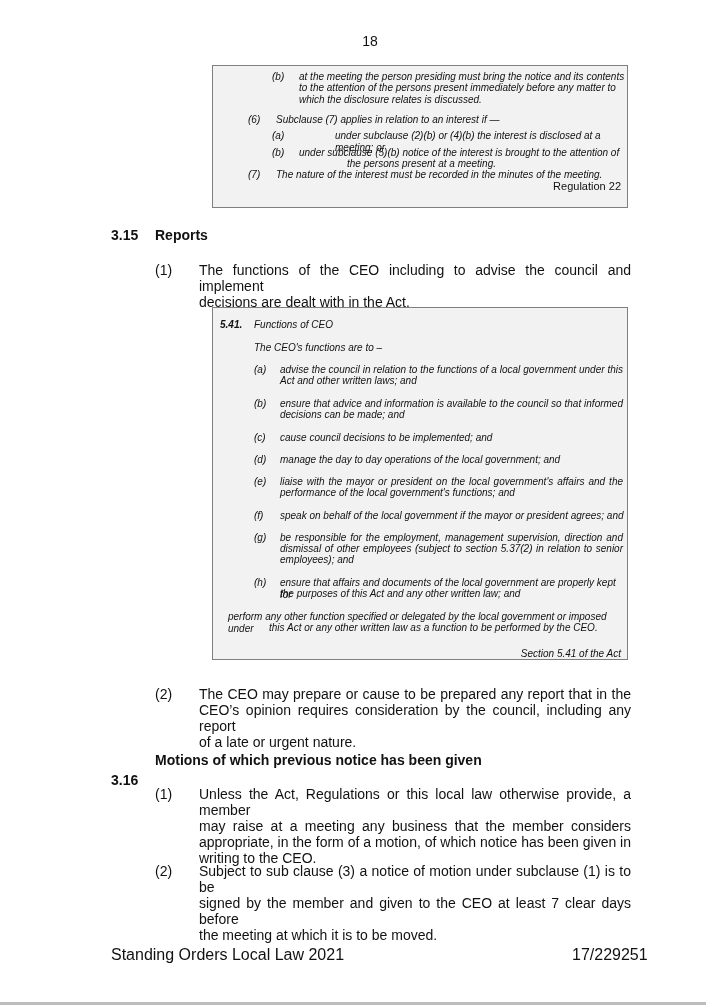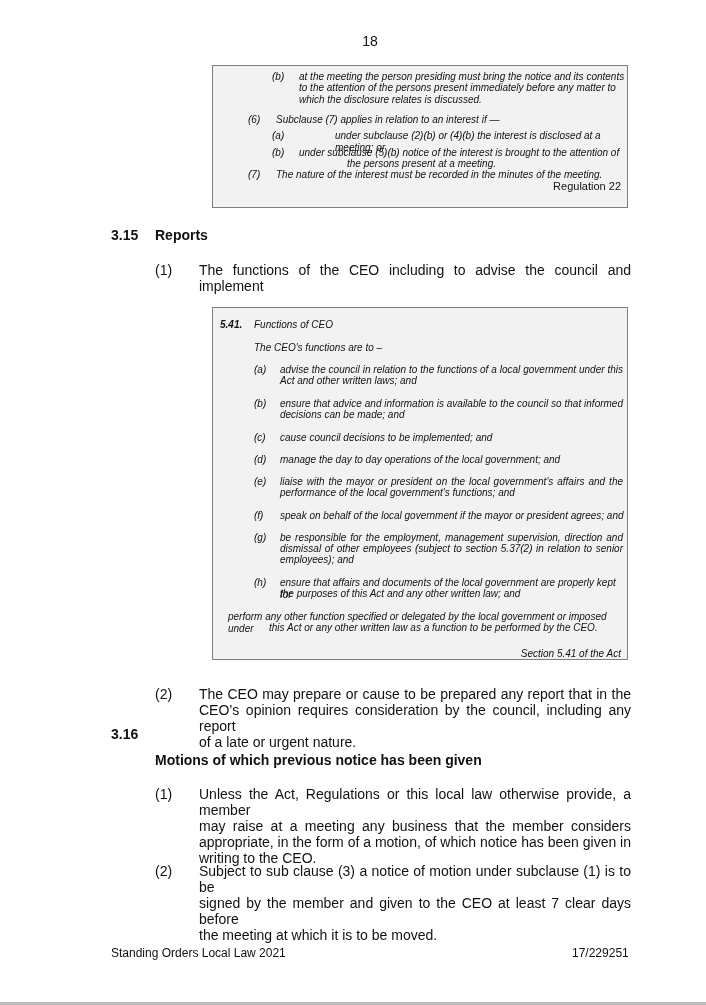--- a/index.html
+++ b/index.html
@@ -13,21 +13,21 @@
     position:absolute; left:212px; width:416px; background:#f2f2f2;
     border:1px solid #7f7f7f; box-sizing:border-box;
   }
   .box1 { top:65px; height:143px; }
   .box2 { top:307px; height:353px; }
   .it { font-style:italic; font-size:10px; line-height:11.5px; }
   .quote-line { position:absolute; }
   .sec-heading { font-weight:bold; font-size:14px; }
   .body-text { font-size:14px; line-height:16px; text-align:justify; }
   .label { position:absolute; font-size:14px; }
-  .footer { font-size:12px; }
+  .footer { font-size:16px; }
   .bottom-rule { left:0; top:1002px; width:706px; height:3px; background:#bdbdbd; }
 </style>
 </head>
 <body>
 
 <div class="abs page-number">18</div>
 
 <div class="box box1">
   <div class="quote-line it" style="left:59px; top:5px;">(b)</div>
   <div class="quote-line it" style="left:86px; top:5px;">at the meeting the person presiding must bring the notice and its contents</div>
@@ -49,20 +49,21 @@
 
   <div class="quote-line" style="right:6px; top:114px; font-size:11px;">Regulation 22</div>
 </div>
 
 <div class="abs sec-heading" style="left:111px; top:227px;">3.15</div>
 <div class="abs sec-heading" style="left:155px; top:227px;">Reports</div>
 
 <div class="label" style="left:155px; top:262px;">(1)</div>
 <div class="abs body-text" style="left:199px; top:262px; width:432px;">
   <div style="text-align-last:justify;">The functions of the CEO including to advise the council and implement</div>
+  <div>decisions are dealt with in the Act.</div>
 </div>
 
 <div class="box box2">
   <div class="quote-line it" style="left:7px; top:11px; font-weight:bold;">5.41.</div>
   <div class="quote-line it" style="left:41px; top:11px; font-weight:normal;">Functions of CEO</div>
   <div class="quote-line it" style="left:41px; top:34px;">The CEO's functions are to –</div>
 
   <div class="quote-line it" style="left:41px; top:56px;">(a)</div>
   <div class="quote-line it" style="left:67px; top:56px; width:343px; text-align-last:justify;"> advise the council in relation to the functions of a local government under this</div>
   <div class="quote-line it" style="left:67px; top:67px;">Act and other written laws; and</div>
@@ -99,21 +100,21 @@
   <div class="quote-line it" style="right:6px; top:340px;">Section 5.41 of the Act</div>
 </div>
 
 <div class="label" style="left:155px; top:686px;">(2)</div>
 <div class="abs body-text" style="left:199px; top:686px; width:432px;">
   <div style="text-align-last:justify;">The CEO may prepare or cause to be prepared any report that in the</div>
   <div style="text-align-last:justify;">CEO’s opinion requires consideration by the council, including any report</div>
   <div>of a late or urgent nature.</div>
 </div>
 
-<div class="abs sec-heading" style="left:111px; top:726px;">3.16</div>
+<div class="abs sec-heading" style="left:111px; top:772px;">3.16</div>
 <div class="abs sec-heading" style="left:155px; top:752px;">Motions of which previous notice has been given</div>
 
 <div class="label" style="left:155px; top:786px;">(1)</div>
 <div class="abs body-text" style="left:199px; top:786px; width:432px;">
   <div style="text-align-last:justify;">Unless the Act, Regulations or this local law otherwise provide, a member</div>
   <div style="text-align-last:justify;">may raise at a meeting any business that the member considers</div>
   <div style="text-align-last:justify;">appropriate, in the form of a motion, of which notice has been given in</div>
   <div>writing to the CEO.</div>
 </div>
 

